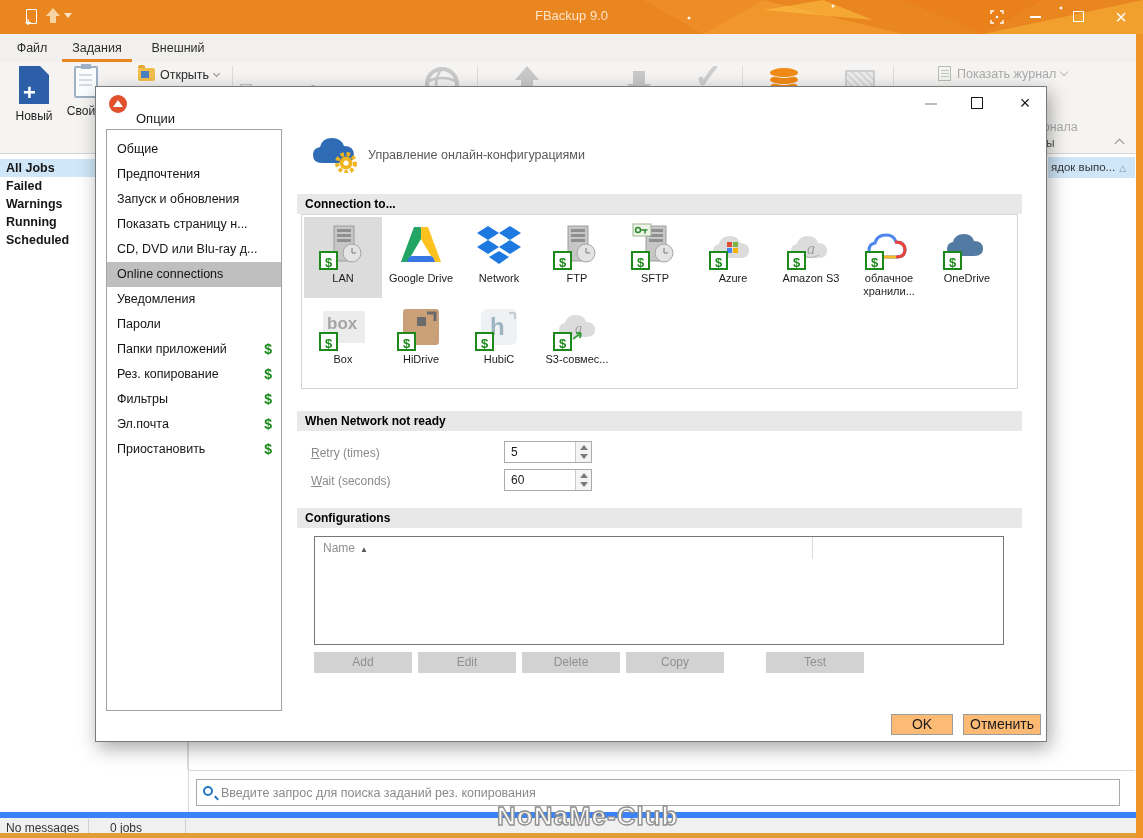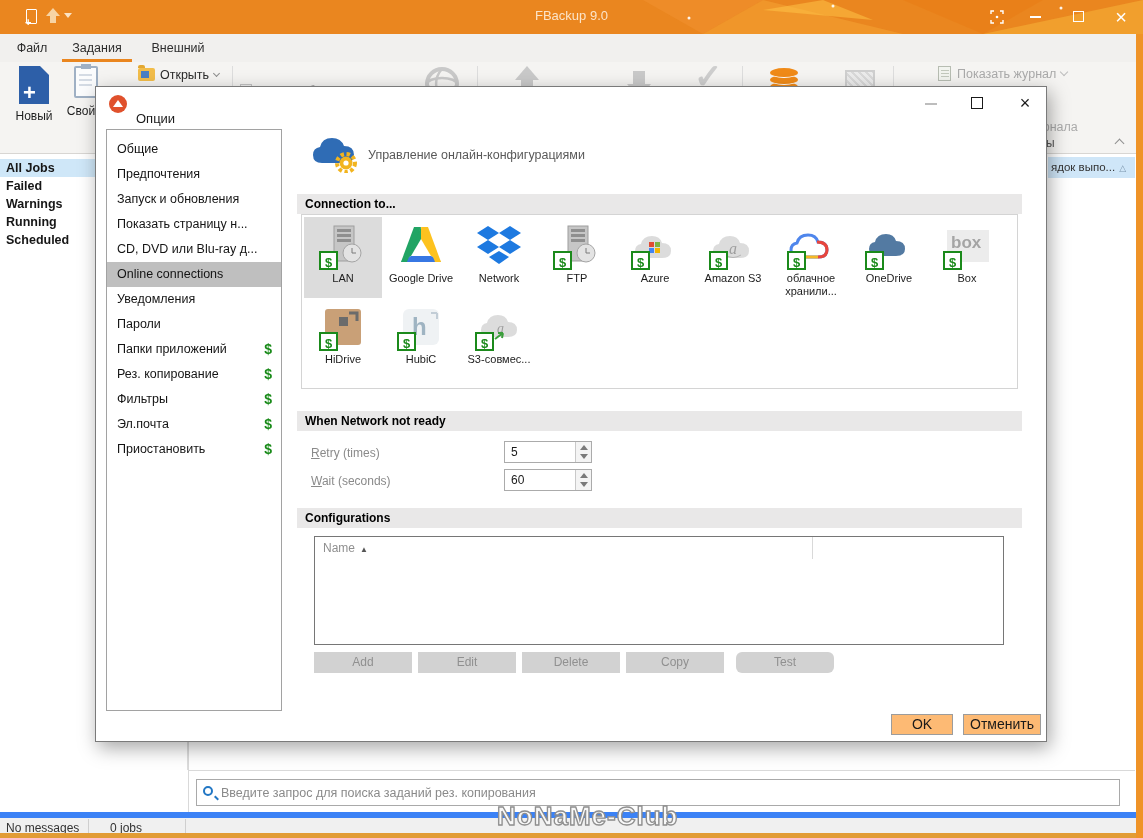--- a/index.html
+++ b/index.html
@@ -315,20 +315,37 @@
               <rect x="18" y="12" width="14" height="3" fill="#8f8f8f"></rect>
               <rect x="18" y="17" width="14" height="3" fill="#8f8f8f"></rect>
               <circle cx="33" cy="31" r="9" fill="#e3e3e3" stroke="#a5a5a5"></circle>
               <path d="M33 26 v5 h4" stroke="#7b7b7b" fill="none"></path>
             </svg>
           <span class="sbadge"></span>
         </div>
         <div class="lbl">FTP</div>
       </div>
 
+      <div class="tile">
+        <div class="ic">
+          <svg width="48" height="48">
+              <rect x="15" y="4" width="20" height="35" fill="#c6c6c6" stroke="#9e9e9e"></rect>
+              <rect x="18" y="7" width="14" height="3" fill="#8f8f8f"></rect>
+              <rect x="18" y="12" width="14" height="3" fill="#8f8f8f"></rect>
+              <rect x="18" y="17" width="14" height="3" fill="#8f8f8f"></rect>
+              <circle cx="33" cy="31" r="9" fill="#e3e3e3" stroke="#a5a5a5"></circle>
+              <path d="M33 26 v5 h4" stroke="#7b7b7b" fill="none"></path>
+              <rect x="2" y="2" width="18" height="12" fill="#eef3ea" stroke="#9bb58f"></rect>
+              <circle cx="7" cy="8" r="2.5" fill="none" stroke="#2e8b2e" stroke-width="1.5"></circle>
+              <path d="M9.5 8 h7 M14 8 v3.5" stroke="#2e8b2e" stroke-width="1.5" fill="none"></path>
+            </svg>
+          <span class="sbadge"></span>
+        </div>
+        <div class="lbl">SFTP</div>
+      </div>
 
       <div class="tile">
         <div class="ic">
           <svg width="48" height="48">
               <path d="M12 36 q-8 0 -8 -7 q0 -6 6 -7 q2 -8 11 -8 q8 0 10 7 q9 0 9 8 q0 7 -9 7 z" fill="#dcdcdc"></path>
               <rect x="18" y="20" width="5" height="5" fill="#e14b32"></rect>
               <rect x="24" y="20" width="5" height="5" fill="#7cb342"></rect>
               <rect x="18" y="26" width="5" height="5" fill="#4285f4"></rect>
               <rect x="24" y="26" width="5" height="5" fill="#f4b400"></rect>
             </svg>
@@ -439,21 +456,21 @@
 
     <div class="secbar" style="top:421px;">Configurations</div>
     <div id="cfg-table">
       <div class="tbl-hdr"><span>Name</span><span class="sort-asc"></span></div>
       <div class="col-div"></div>
     </div>
     <div class="cfg-btn" style="left:218px;">Add</div>
     <div class="cfg-btn" style="left:322px;">Edit</div>
     <div class="cfg-btn" style="left:426px;">Delete</div>
     <div class="cfg-btn" style="left:530px;">Copy</div>
-    <div class="cfg-btn" style="left:640px;border-radius:6px;">Test</div>
+    <div class="cfg-btn" style="left:670px;">Test</div>
 
     <div class="dlg-ok">OK</div>
     <div class="dlg-cancel">Отменить</div>
   </div>
 
   <div id="bottom-vdiv" class="abs"></div>
   <div id="bottom-hline" class="abs"></div>
   <div id="search-box" class="abs">
     <span class="mag"></span>
     <input type="text" placeholder="Введите запрос для поиска заданий рез. копирования" style="">

